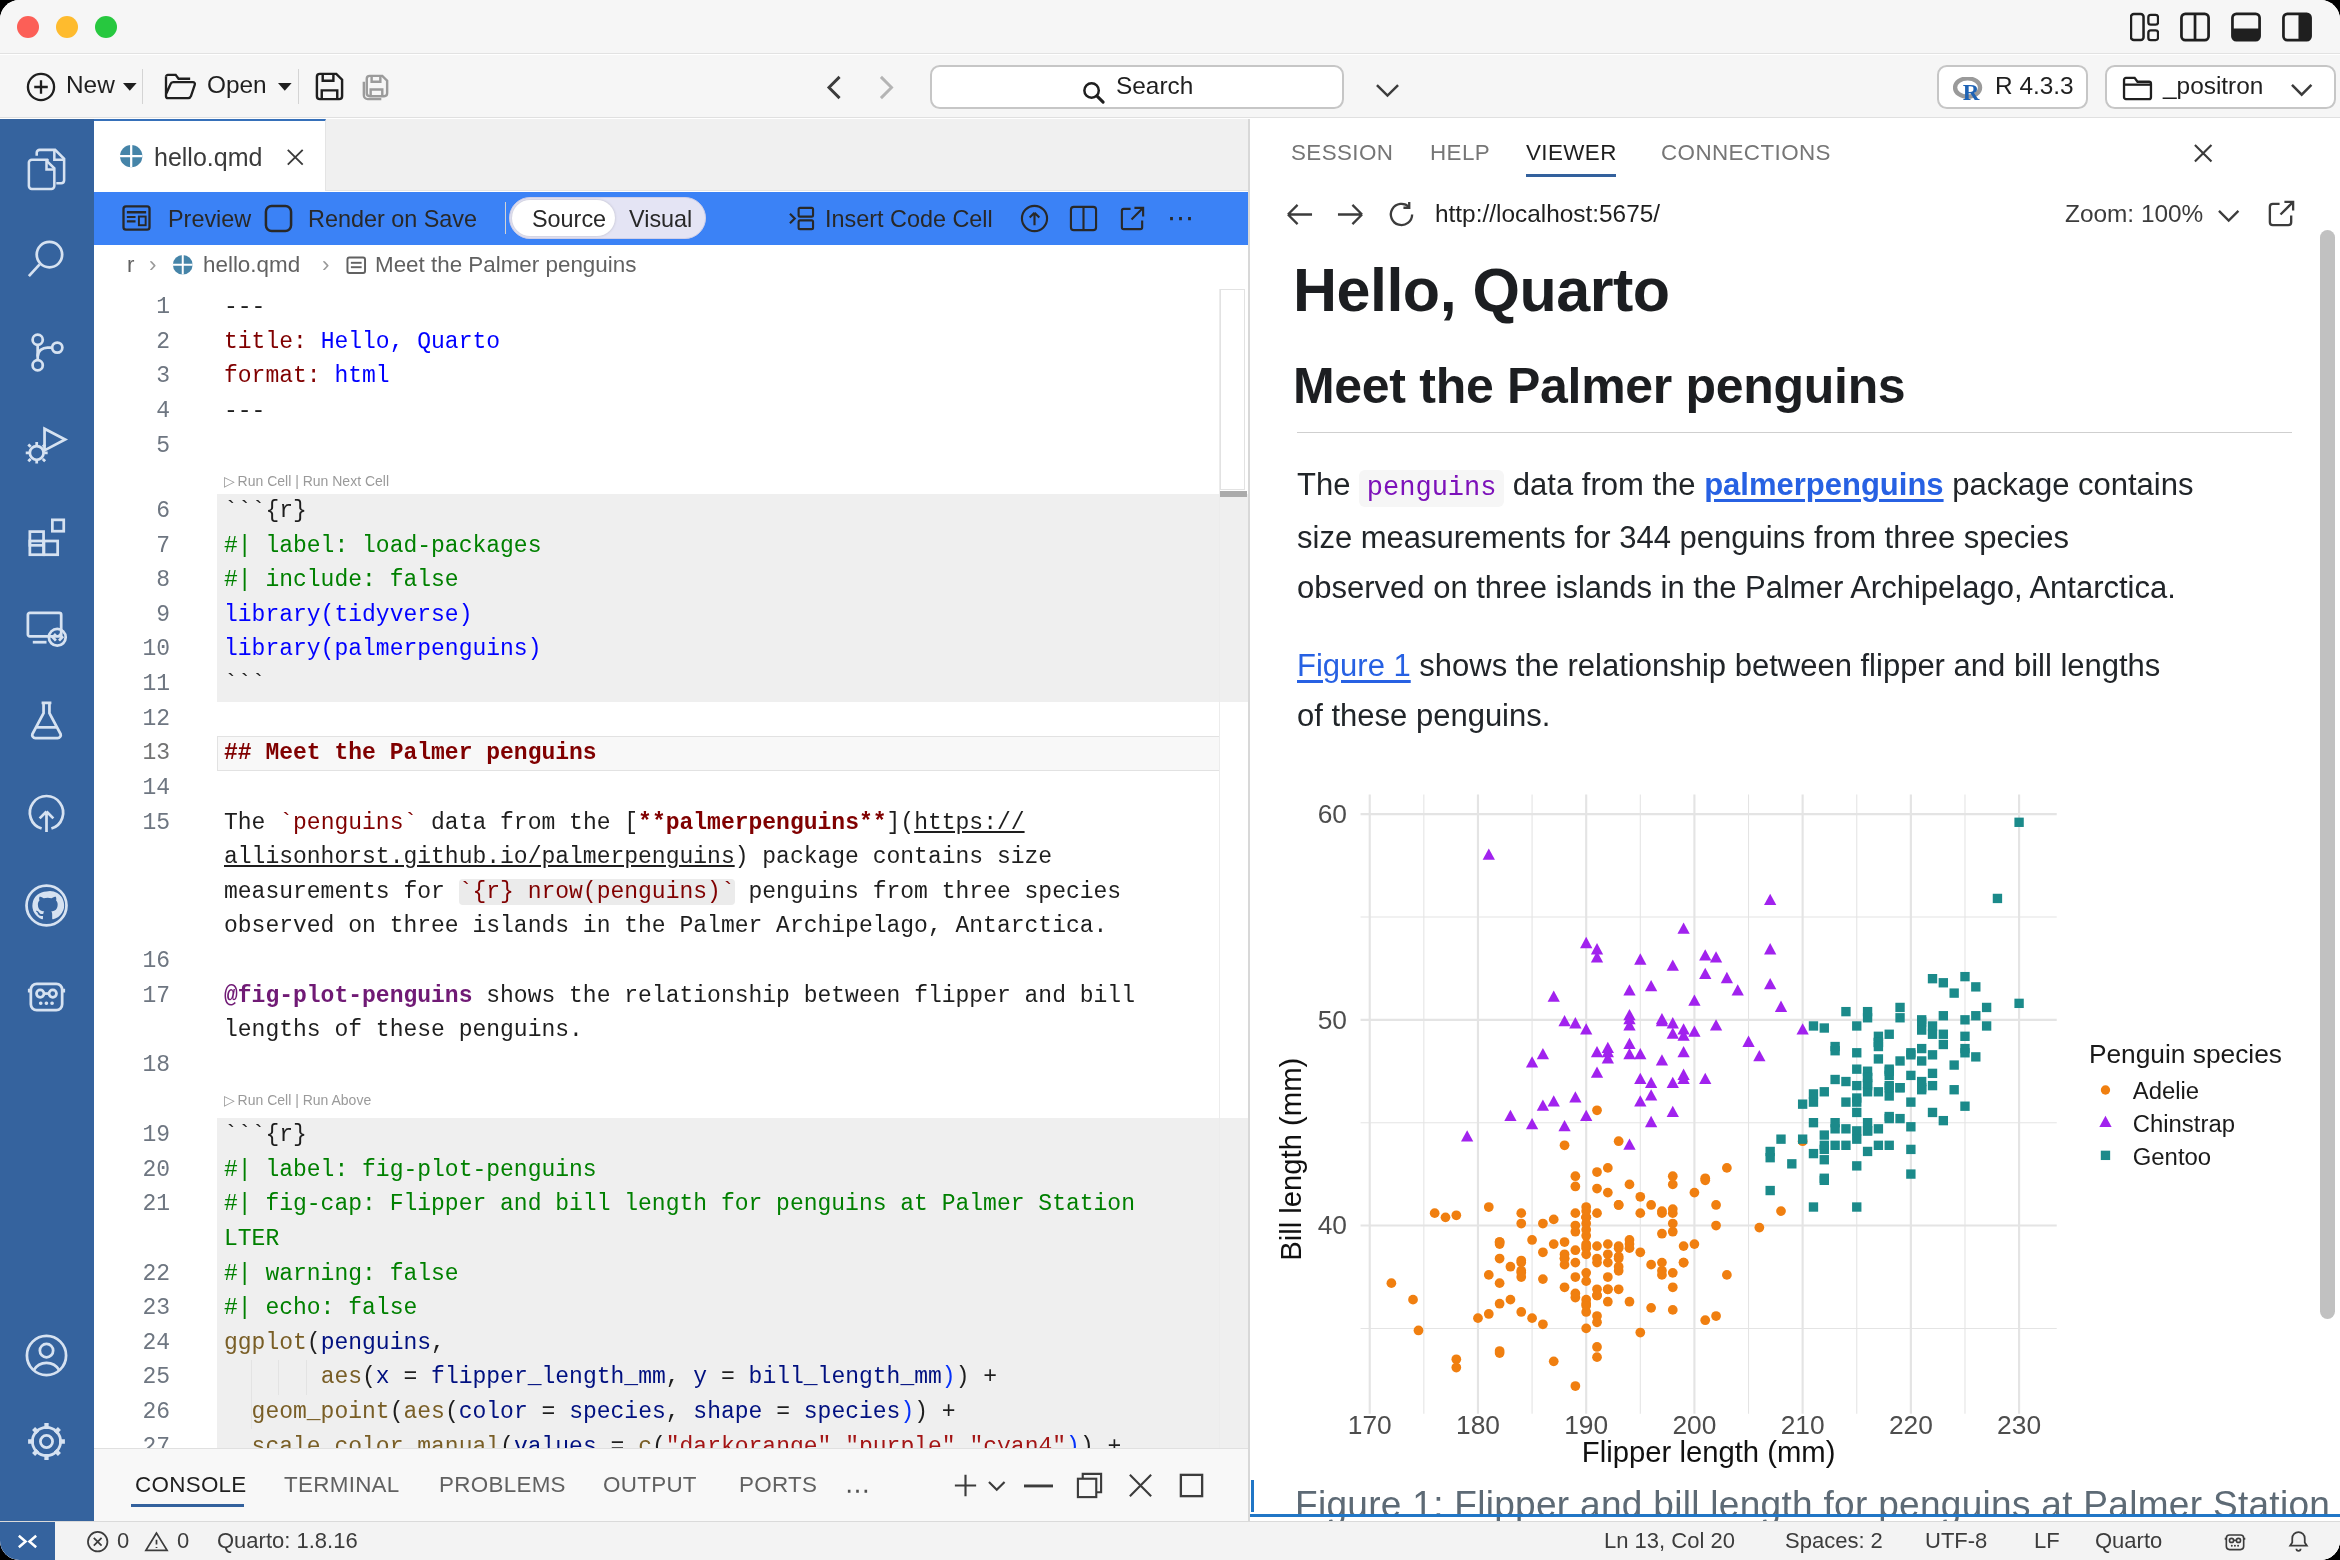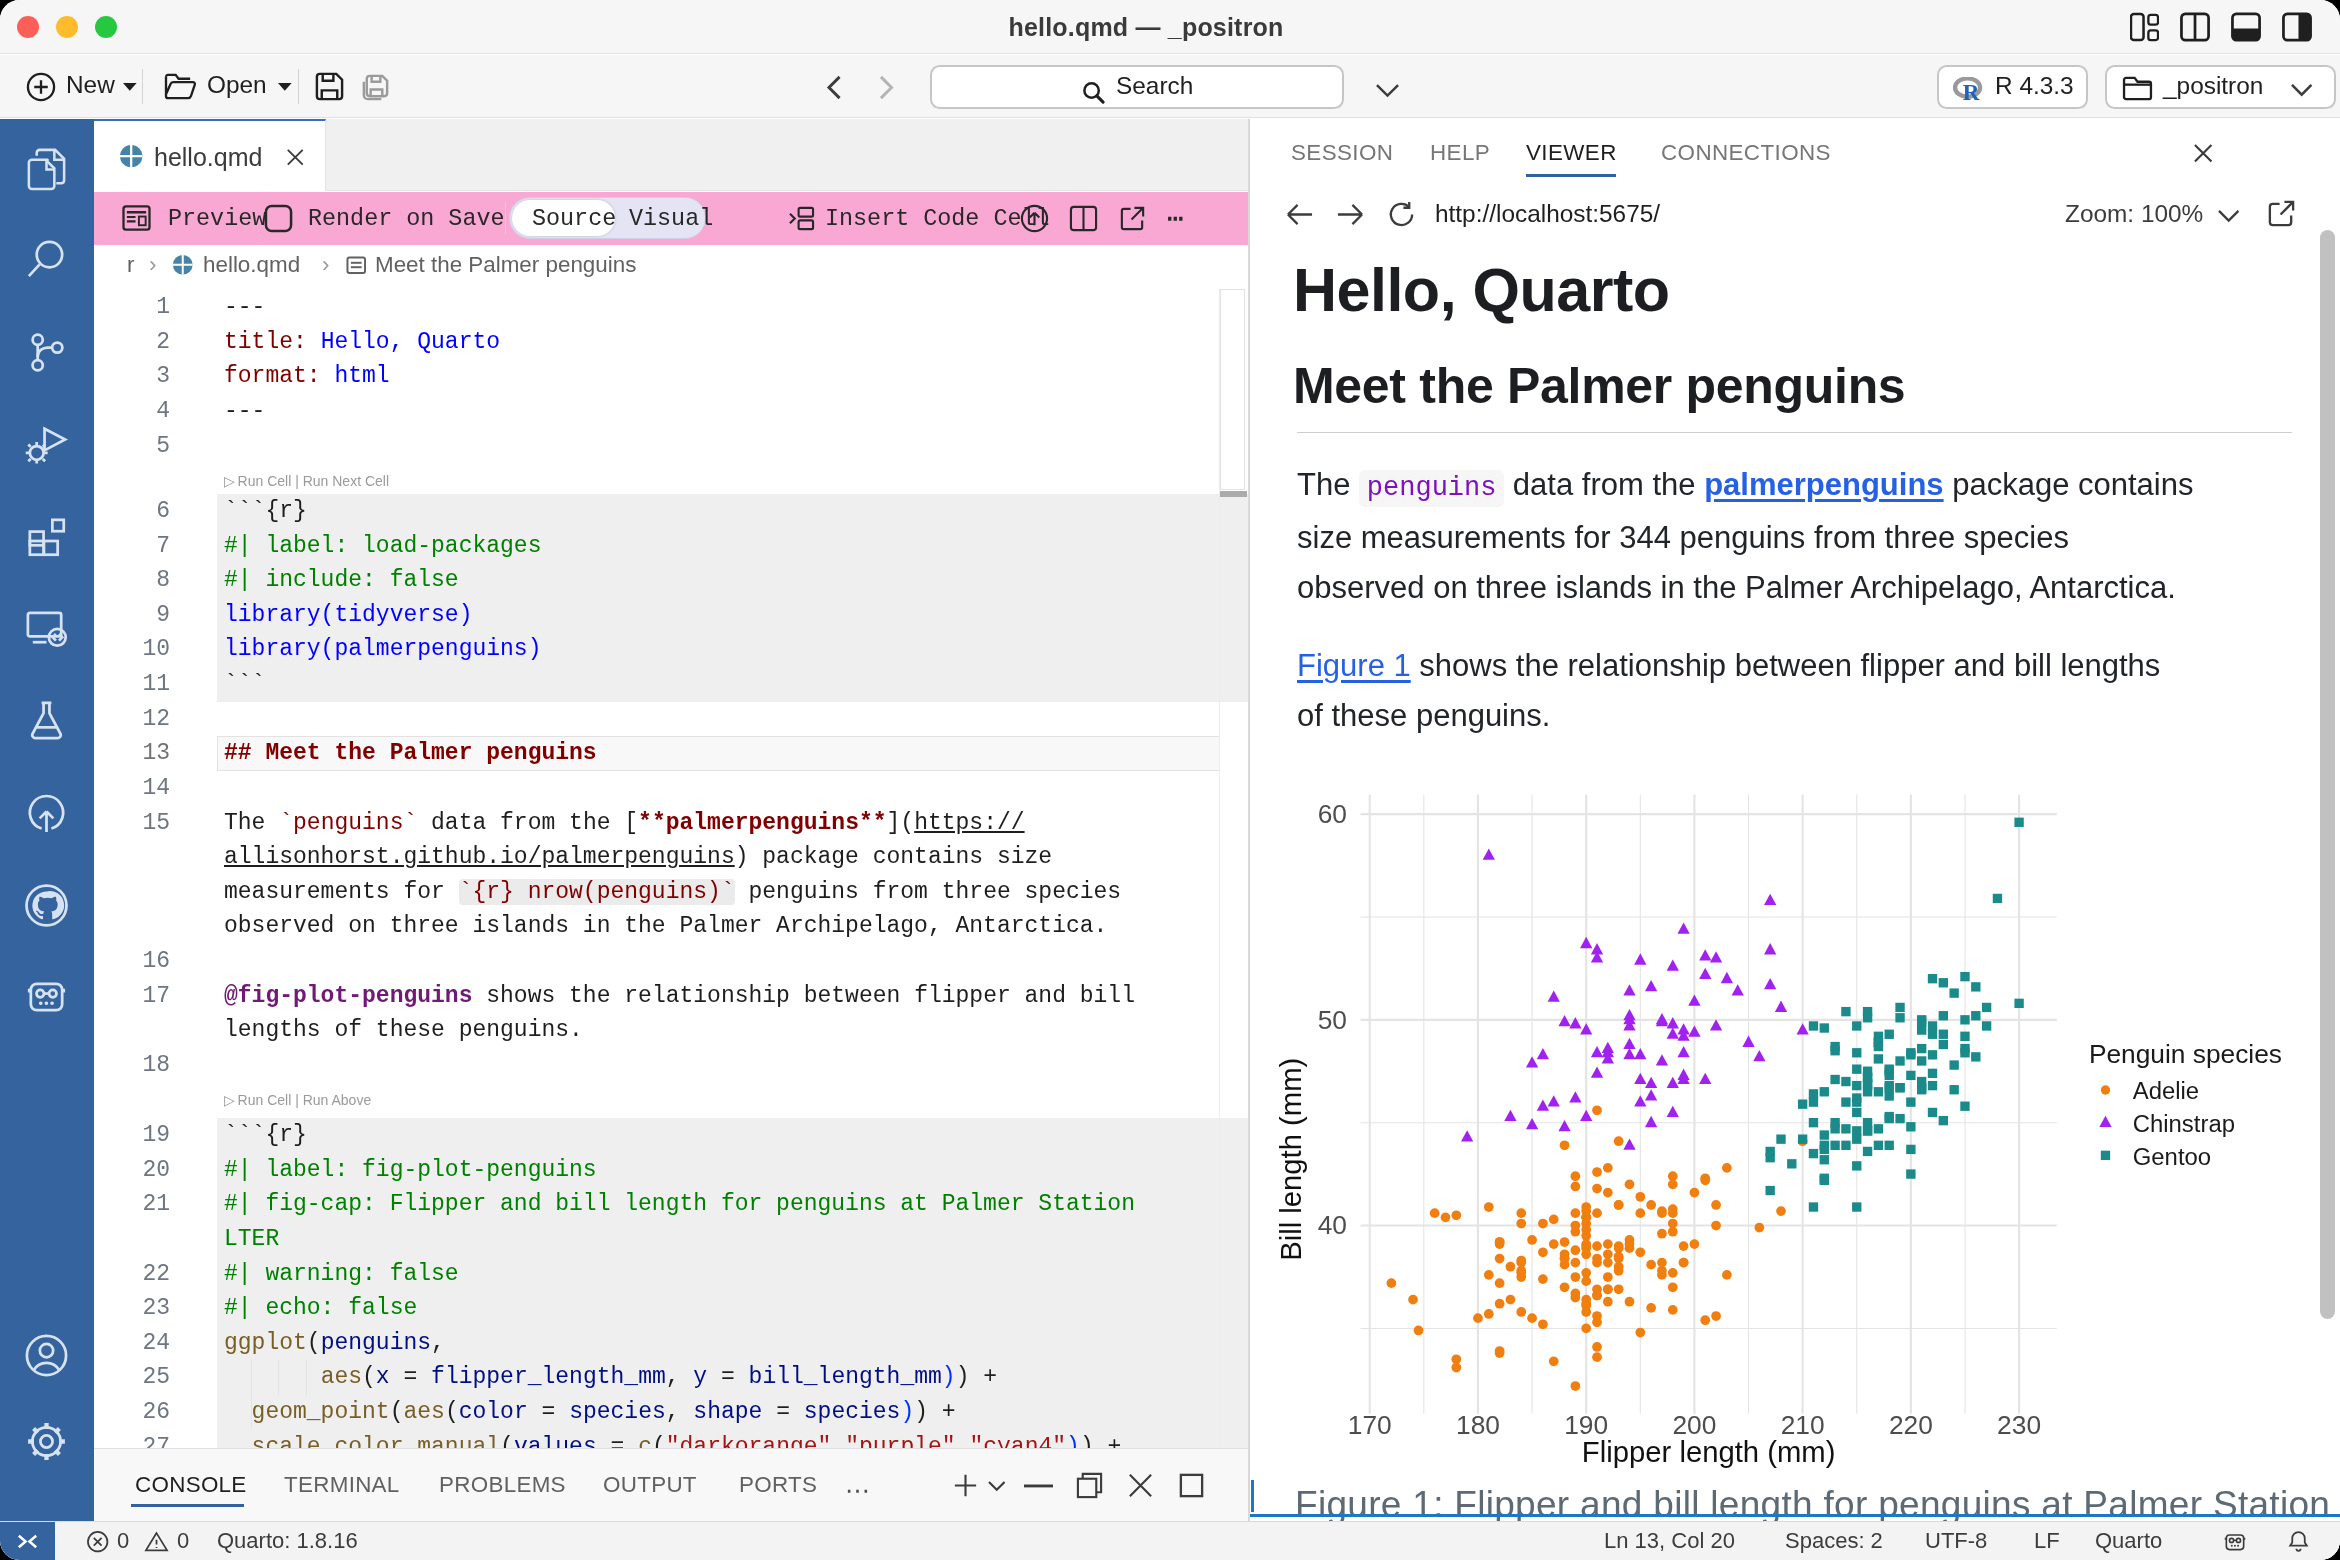--- a/index.html
+++ b/index.html
@@ -16,21 +16,21 @@
 .vdiv { position:absolute; top:13.7px; height:35px; width:1px; background:#d4d4d4; }
 .box { position:absolute; top:9.8px; height:44px; background:#fff; border:2px solid #c6c6c6; border-radius:9.8px; }
 
 #actbar { position:absolute; left:0; top:119px; width:94px; height:1402px; background:#35639e; }
 #actbar svg { position:absolute; left:23.4px; }
 
 #editor { position:absolute; left:94px; top:119px; width:1154px; height:1329px; background:#fff; }
 #tabstrip { position:absolute; left:0; top:0; width:1154px; height:72px; background:#f0f0f0; border-bottom:1px solid #e4e4e4; }
 #tab1 { position:absolute; left:0; top:0; width:232px; height:72px; background:#fff; border-top:2.9px solid #3670b9; border-right:1px solid #e4e4e4; }
 #tab1 .nm { position:absolute; left:60px; top:21.5px; font-size:25px; color:#3b3b3b; }
-#edtools { position:absolute; left:0; top:73px; width:1154px; height:64px; background:#f9a8d4; border-bottom:1px solid #e8e8e8;font-family:Liberation Mono, monospace; }
+#edtools { position:absolute; left:0; top:73px; width:1154px; height:64px; background:#3b82f6; border-bottom:1px solid #e8e8e8; }
 #edtools .lbl { font-size:23.4px; color:#282828; }
 #breadcrumb { position:absolute; left:0; top:126px; width:1154px; height:39px; background:#fff; font-size:22.4px; color:#616161; }
 #code { position:absolute; left:0; top:165px; width:1154px; height:1164px; background:#fff; overflow:hidden; font-family:"Liberation Mono",monospace; font-size:23px; }
 #code .band { position:absolute; left:123px; width:1031px; background:#efefef; }
 #code .curline { position:absolute; left:123px; width:1003px; height:35px; background:#f8f8f8; border:1.5px solid #e2e2e2; }
 #code .ln { position:absolute; width:76px; text-align:right; color:#6e7681; height:35px; line-height:35px; left:0; }
 #code .ln.act { color:#737373; }
 #code .cl { position:absolute; left:130px; height:35px; line-height:35px; white-space:pre; }
 #code .lens { font-family:"Liberation Sans",sans-serif; font-size:14px; color:#9a9a9a; }
 #code .t  { color:#1e1e1e; }
@@ -76,21 +76,20 @@
 #status .it { position:absolute; top:0; line-height:38px; }
 .focusline { position:absolute; background:#2076c6; }
 </style></head>
 <body>
 <div id="win">
 
 <div id="titlebar">
   <div class="tl" style="left:16.6px;background:#fc5f57"></div>
   <div class="tl" style="left:56px;background:#febb2e"></div>
   <div class="tl" style="left:95px;background:#27c83f"></div>
-  <div class="title">hello.qmd — _positron</div>
   <svg class="abs" style="left:2130px;top:11.7px" width="29" height="31" viewBox="0 0 30 32">
         <rect x="1" y="2" width="13" height="27" rx="3" fill="none" stroke="#1f1f1f" stroke-width="2.6"></rect>
         <rect x="19" y="3" width="10" height="10" rx="2.5" fill="none" stroke="#1f1f1f" stroke-width="2.4"></rect>
         <rect x="19" y="19" width="10" height="10" rx="2.5" fill="none" stroke="#1f1f1f" stroke-width="2.4"></rect>
       </svg>
   <svg class="abs" style="left:2180px;top:11.7px" width="31" height="31" viewBox="0 0 32 32">
         <rect x="1.5" y="2" width="28" height="27" rx="4" fill="none" stroke="#1f1f1f" stroke-width="2.8"></rect>
         <line x1="15.5" y1="2" x2="15.5" y2="29" stroke="#1f1f1f" stroke-width="2.8"></line>
       </svg>
   <svg class="abs" style="left:2231px;top:11.7px" width="31" height="31" viewBox="0 0 32 32">

